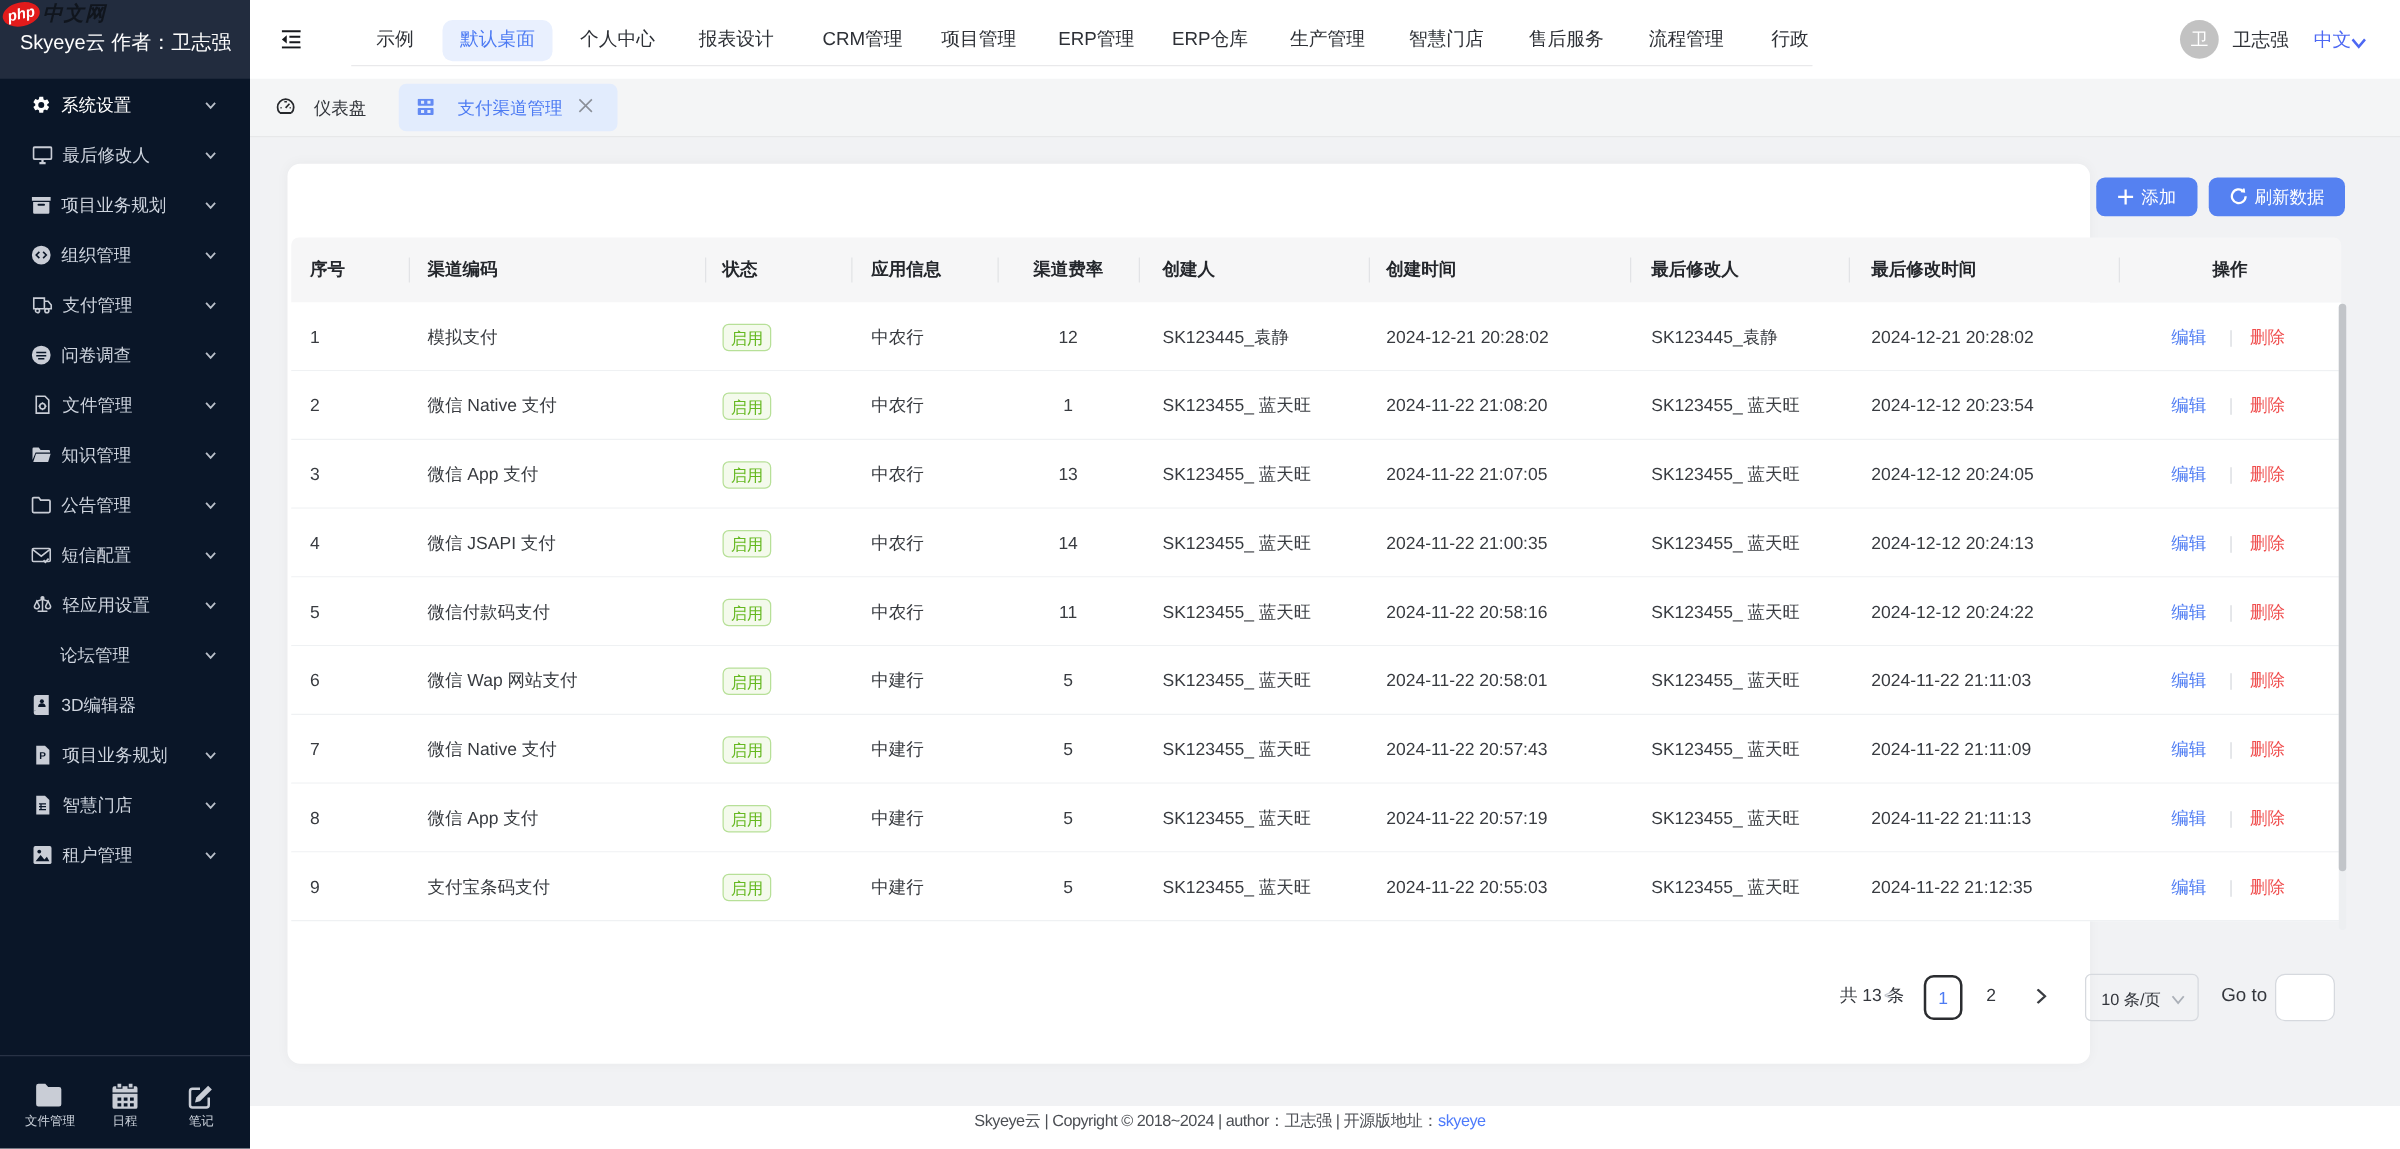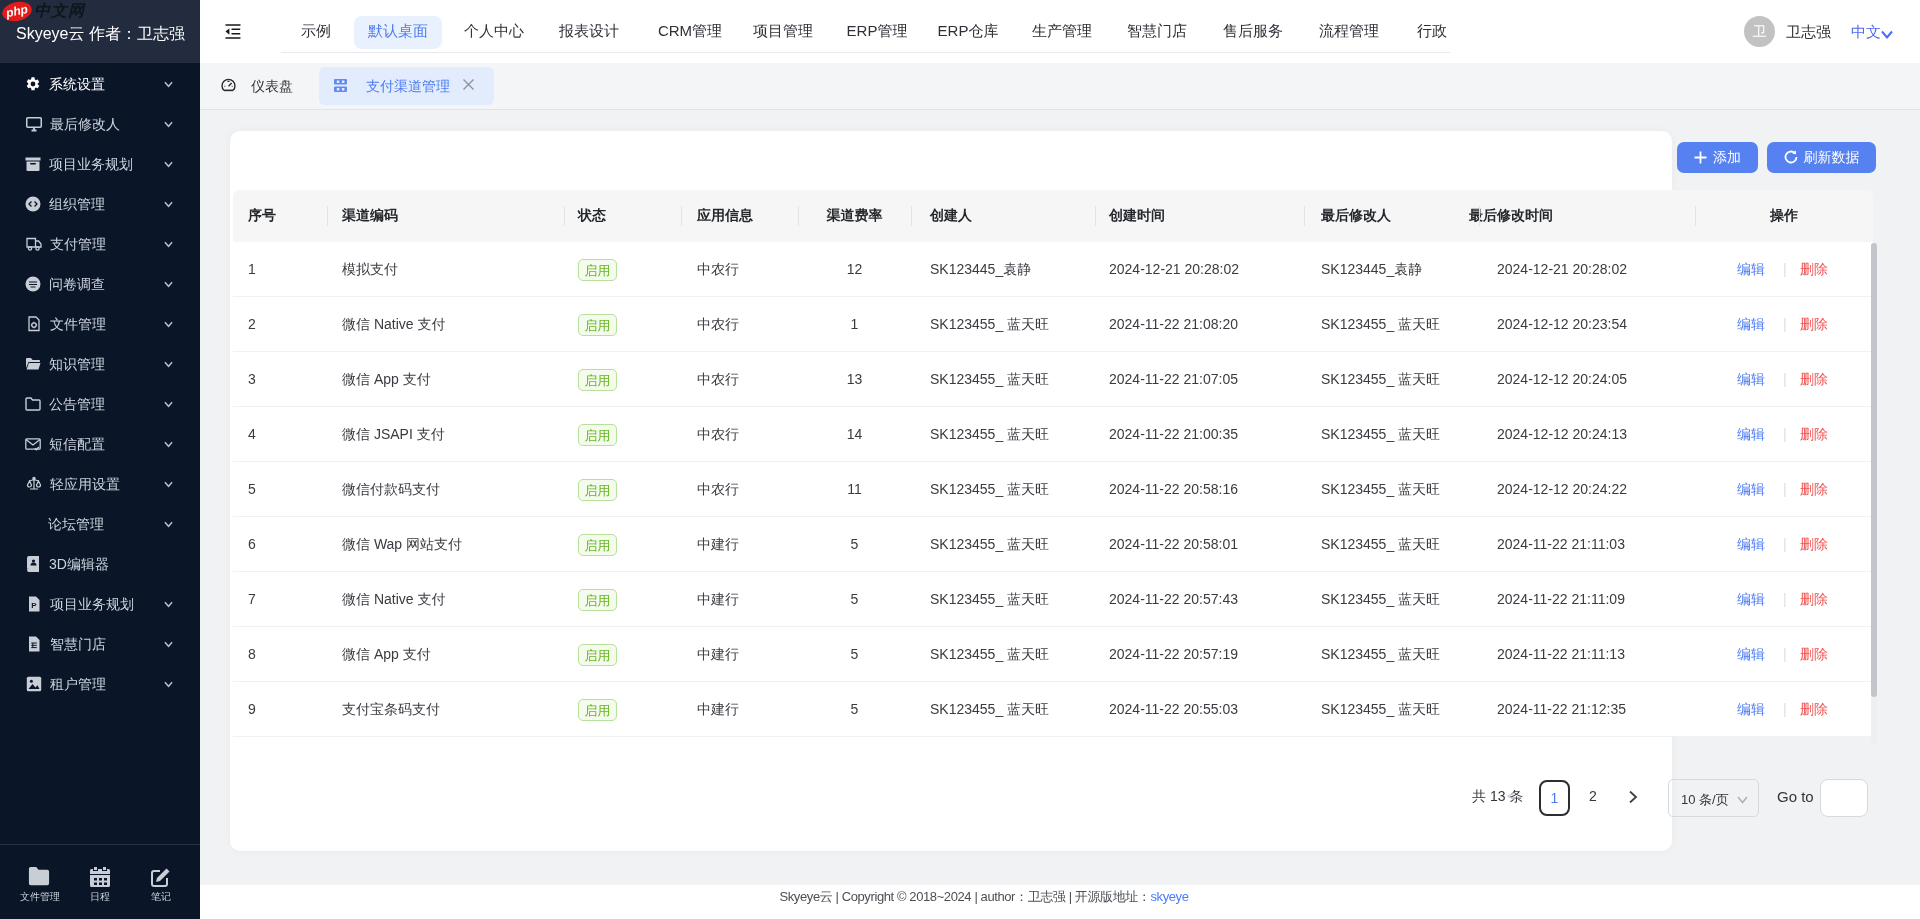--- a/index.html
+++ b/index.html
@@ -385,21 +385,21 @@
           <path d="M11 0.8l.3 2.6-2.6-.3" stroke-width="1.5"></path>
         </svg>刷新数据</div>
     <div id="thead">
 <div class="th" style="left:15px;">序号</div>
 <div class="th" style="left:109px;">渠道编码</div>
 <div class="th" style="left:345px;">状态</div>
 <div class="th" style="left:464px;">应用信息</div>
 <div class="th" style="left:697px;">创建人</div>
 <div class="th" style="left:876px;">创建时间</div>
 <div class="th" style="left:1088px;">最后修改人</div>
-<div class="th" style="left:1236px;">最后修改时间</div>
+<div class="th" style="left:1264px;">最后修改时间</div>
 <div class="th" style="left:565px;width:113px;text-align:center;">渠道费率</div>
 <div class="th" style="left:1462px;width:178px;text-align:center;">操作</div>
 <div class="hdiv" style="left:94px;"></div>
 <div class="hdiv" style="left:331px;"></div>
 <div class="hdiv" style="left:448px;"></div>
 <div class="hdiv" style="left:565px;"></div>
 <div class="hdiv" style="left:678px;"></div>
 <div class="hdiv" style="left:862px;"></div>
 <div class="hdiv" style="left:1071px;"></div>
 <div class="hdiv" style="left:1246px;"></div>

